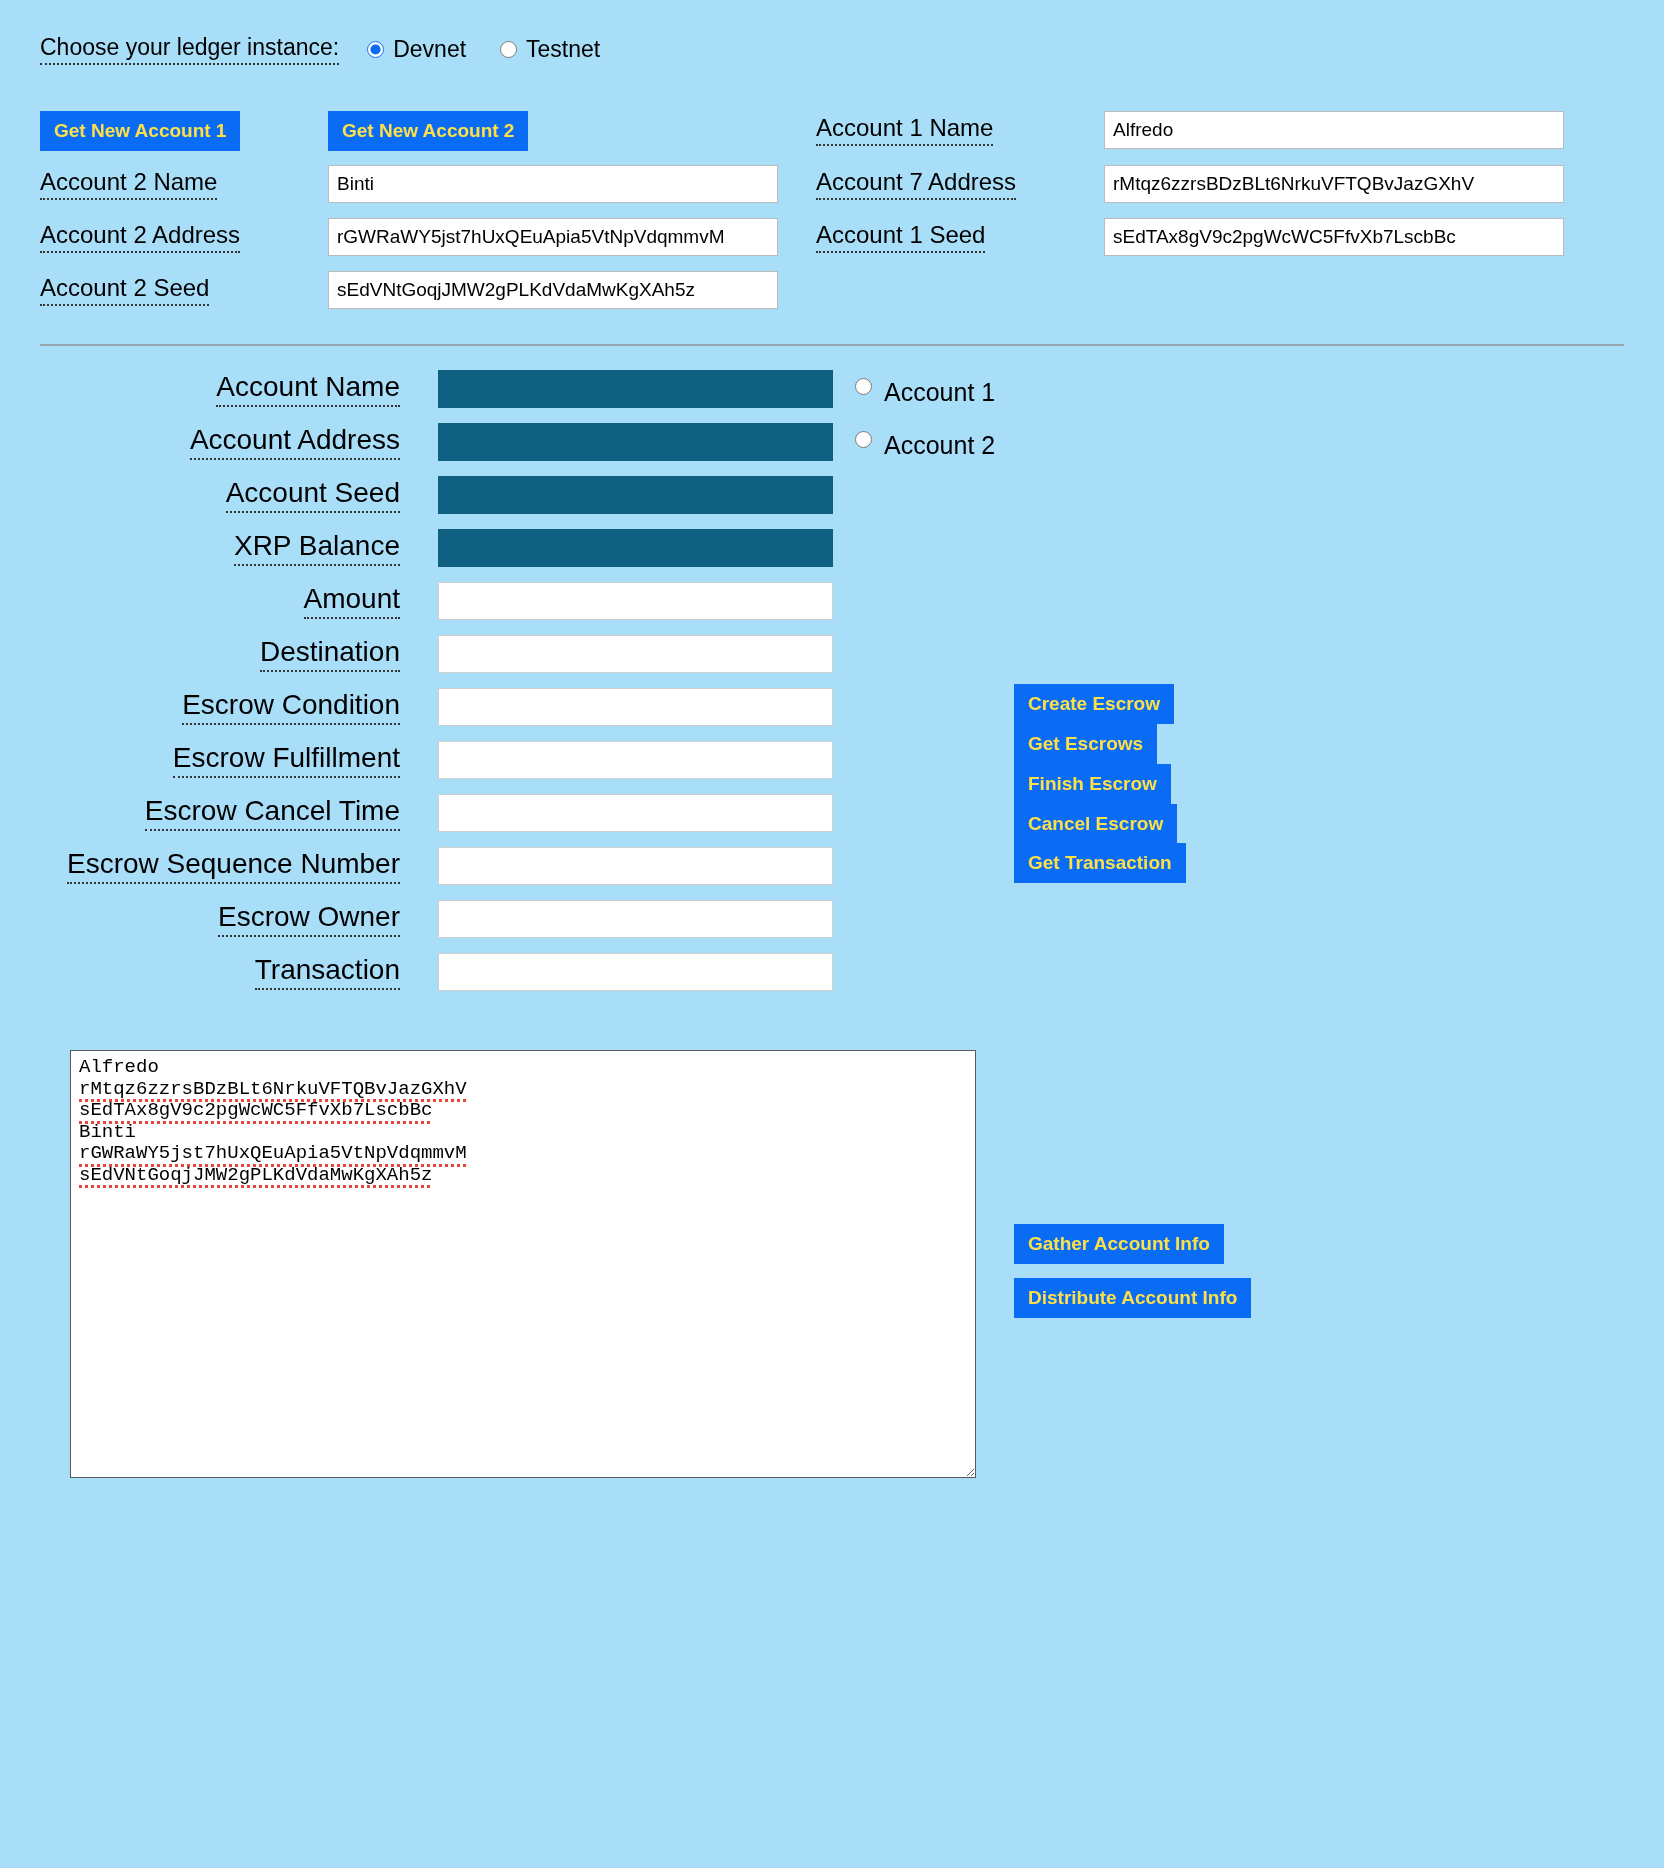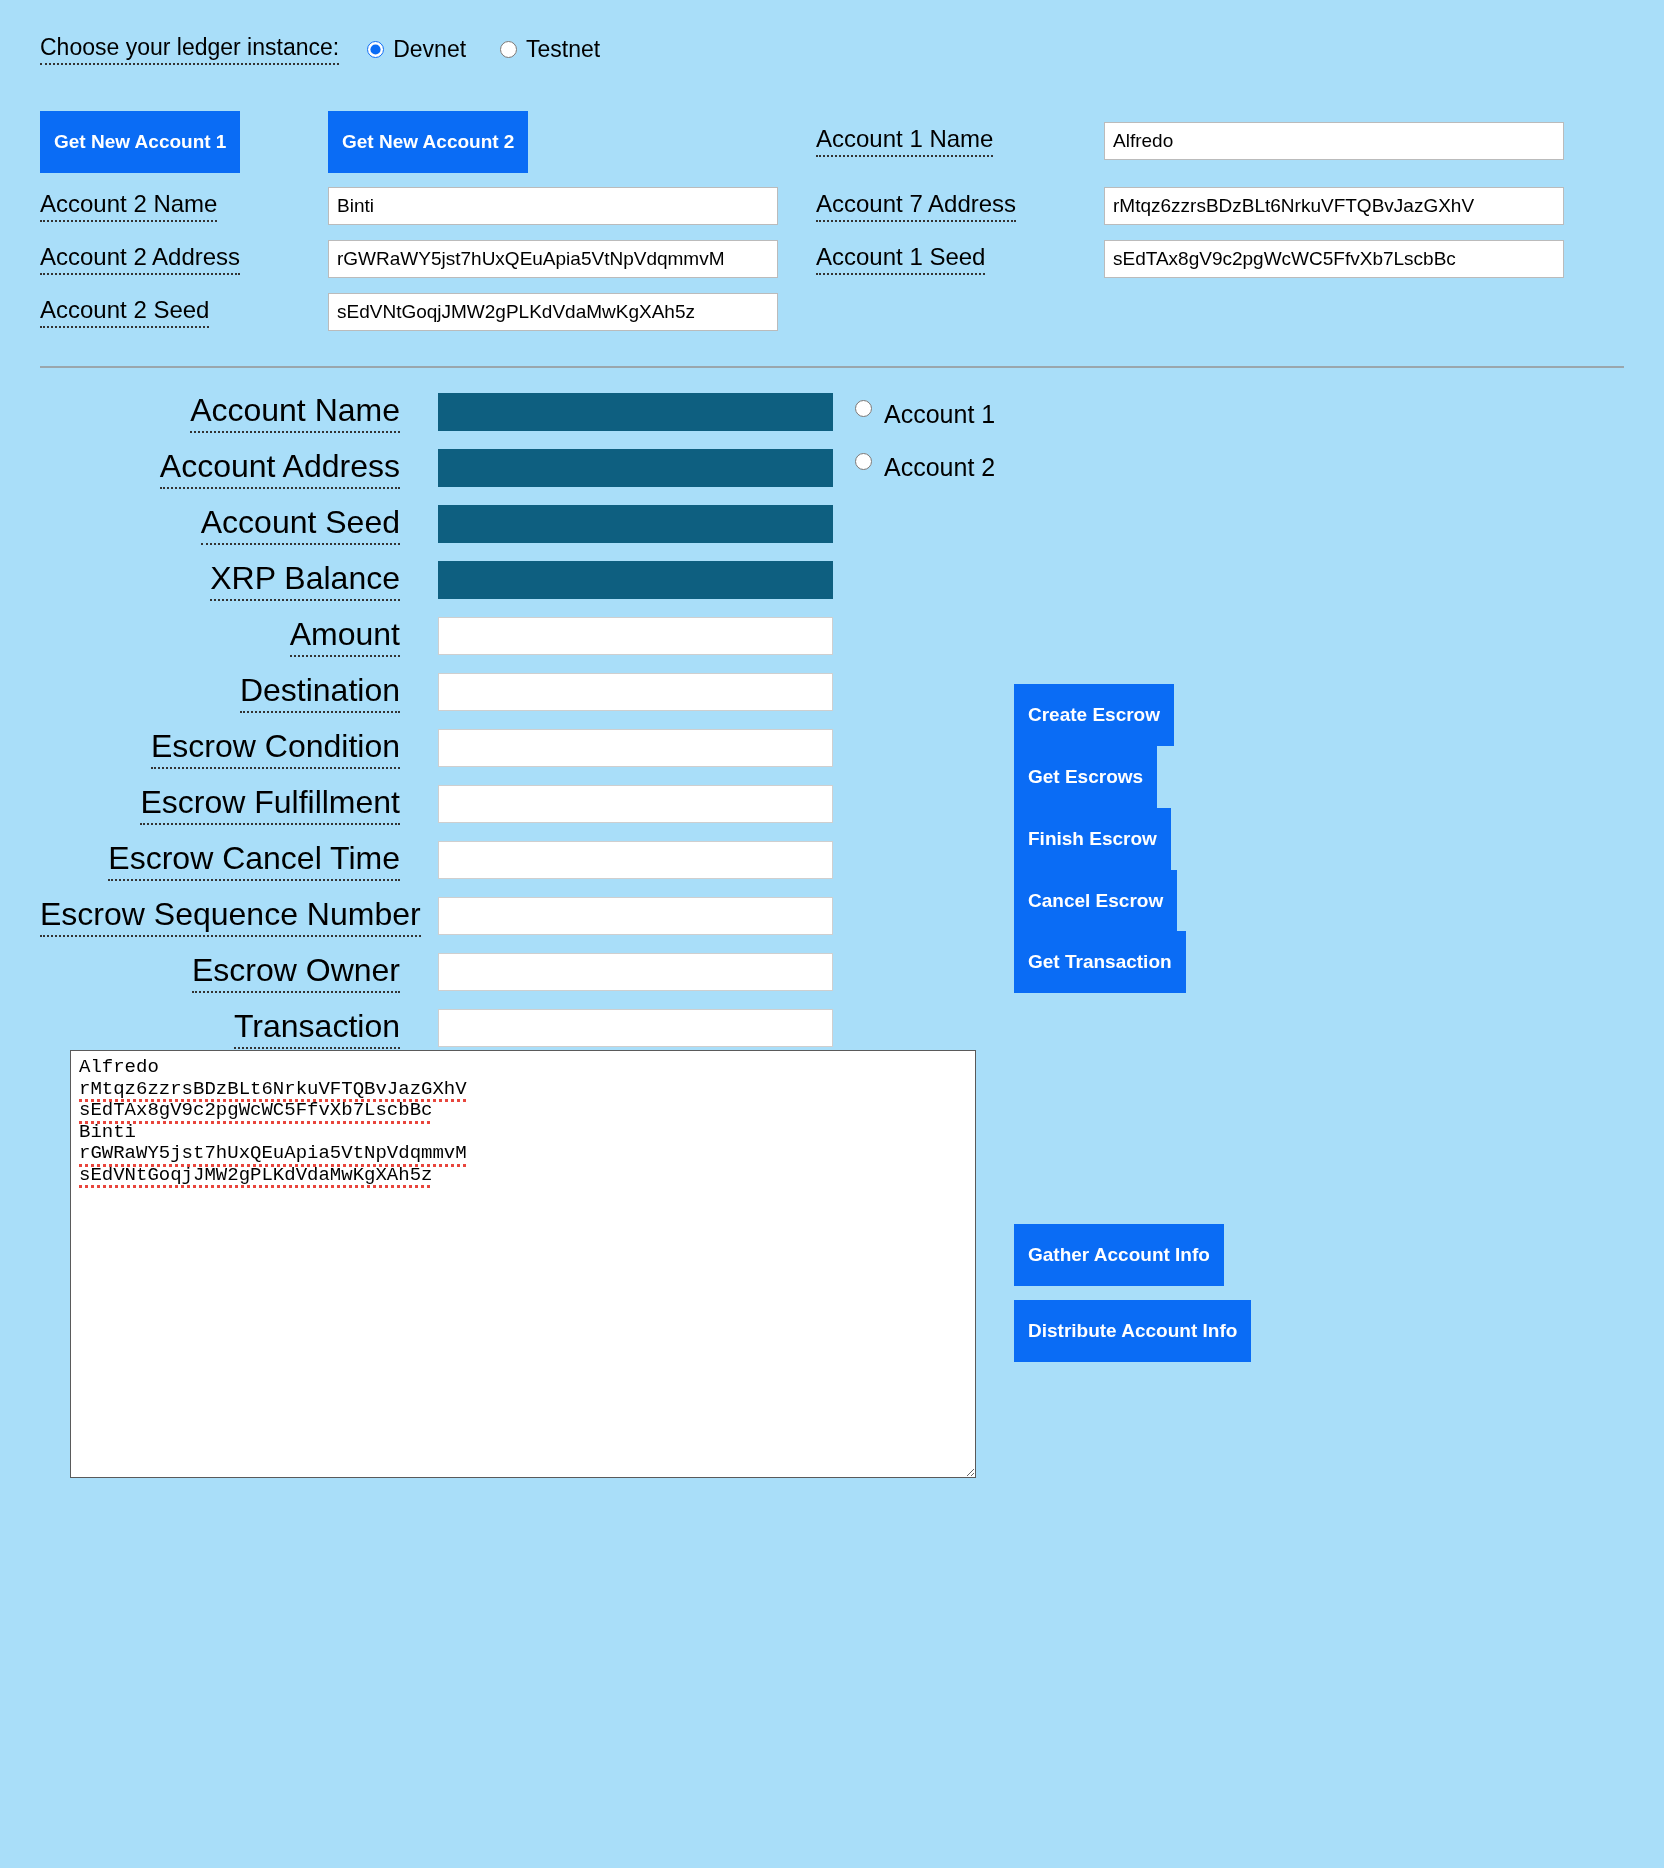--- a/index.html
+++ b/index.html
@@ -56,26 +56,26 @@
   
   .accounts {
     display: grid;
     grid-template-columns: 250px 450px 250px 460px;
     column-gap: 38px;
     row-gap: 0px;
     align-items: center;
   }
   .btn {
     background: #0a6cf5;
-    color: #ffffff;
+    color: #fde047;
     border: none;
     font-family: "Liberation Sans", sans-serif;
     font-size: 19px;
     font-weight: bold;
-    padding: 20px 14px;
+    padding: 9px 14px;
     cursor: pointer;
     display: inline-block;
     white-space: nowrap;
     line-height: 1.15;
   }
   .cellbtn { margin-bottom: 14px; }
   .acc-label {
     font-size: 24px;
     white-space: nowrap;
   }
@@ -102,21 +102,21 @@
   .mainwrap { display: flex; align-items: flex-start; }
   .formgrid {
     display: grid;
     grid-template-columns: 360px 395px;
     column-gap: 38px;
     row-gap: 15px;
     align-items: center;
   }
   .flabel {
     text-align: right;
-    font-size: 32px;
+    font-size: 28px;
     white-space: nowrap;
   }
   .filled {
     background: #0e5f80;
     border: none;
     height: 38px;
     width: 100%;
     box-sizing: border-box;
   }
   .empty {

